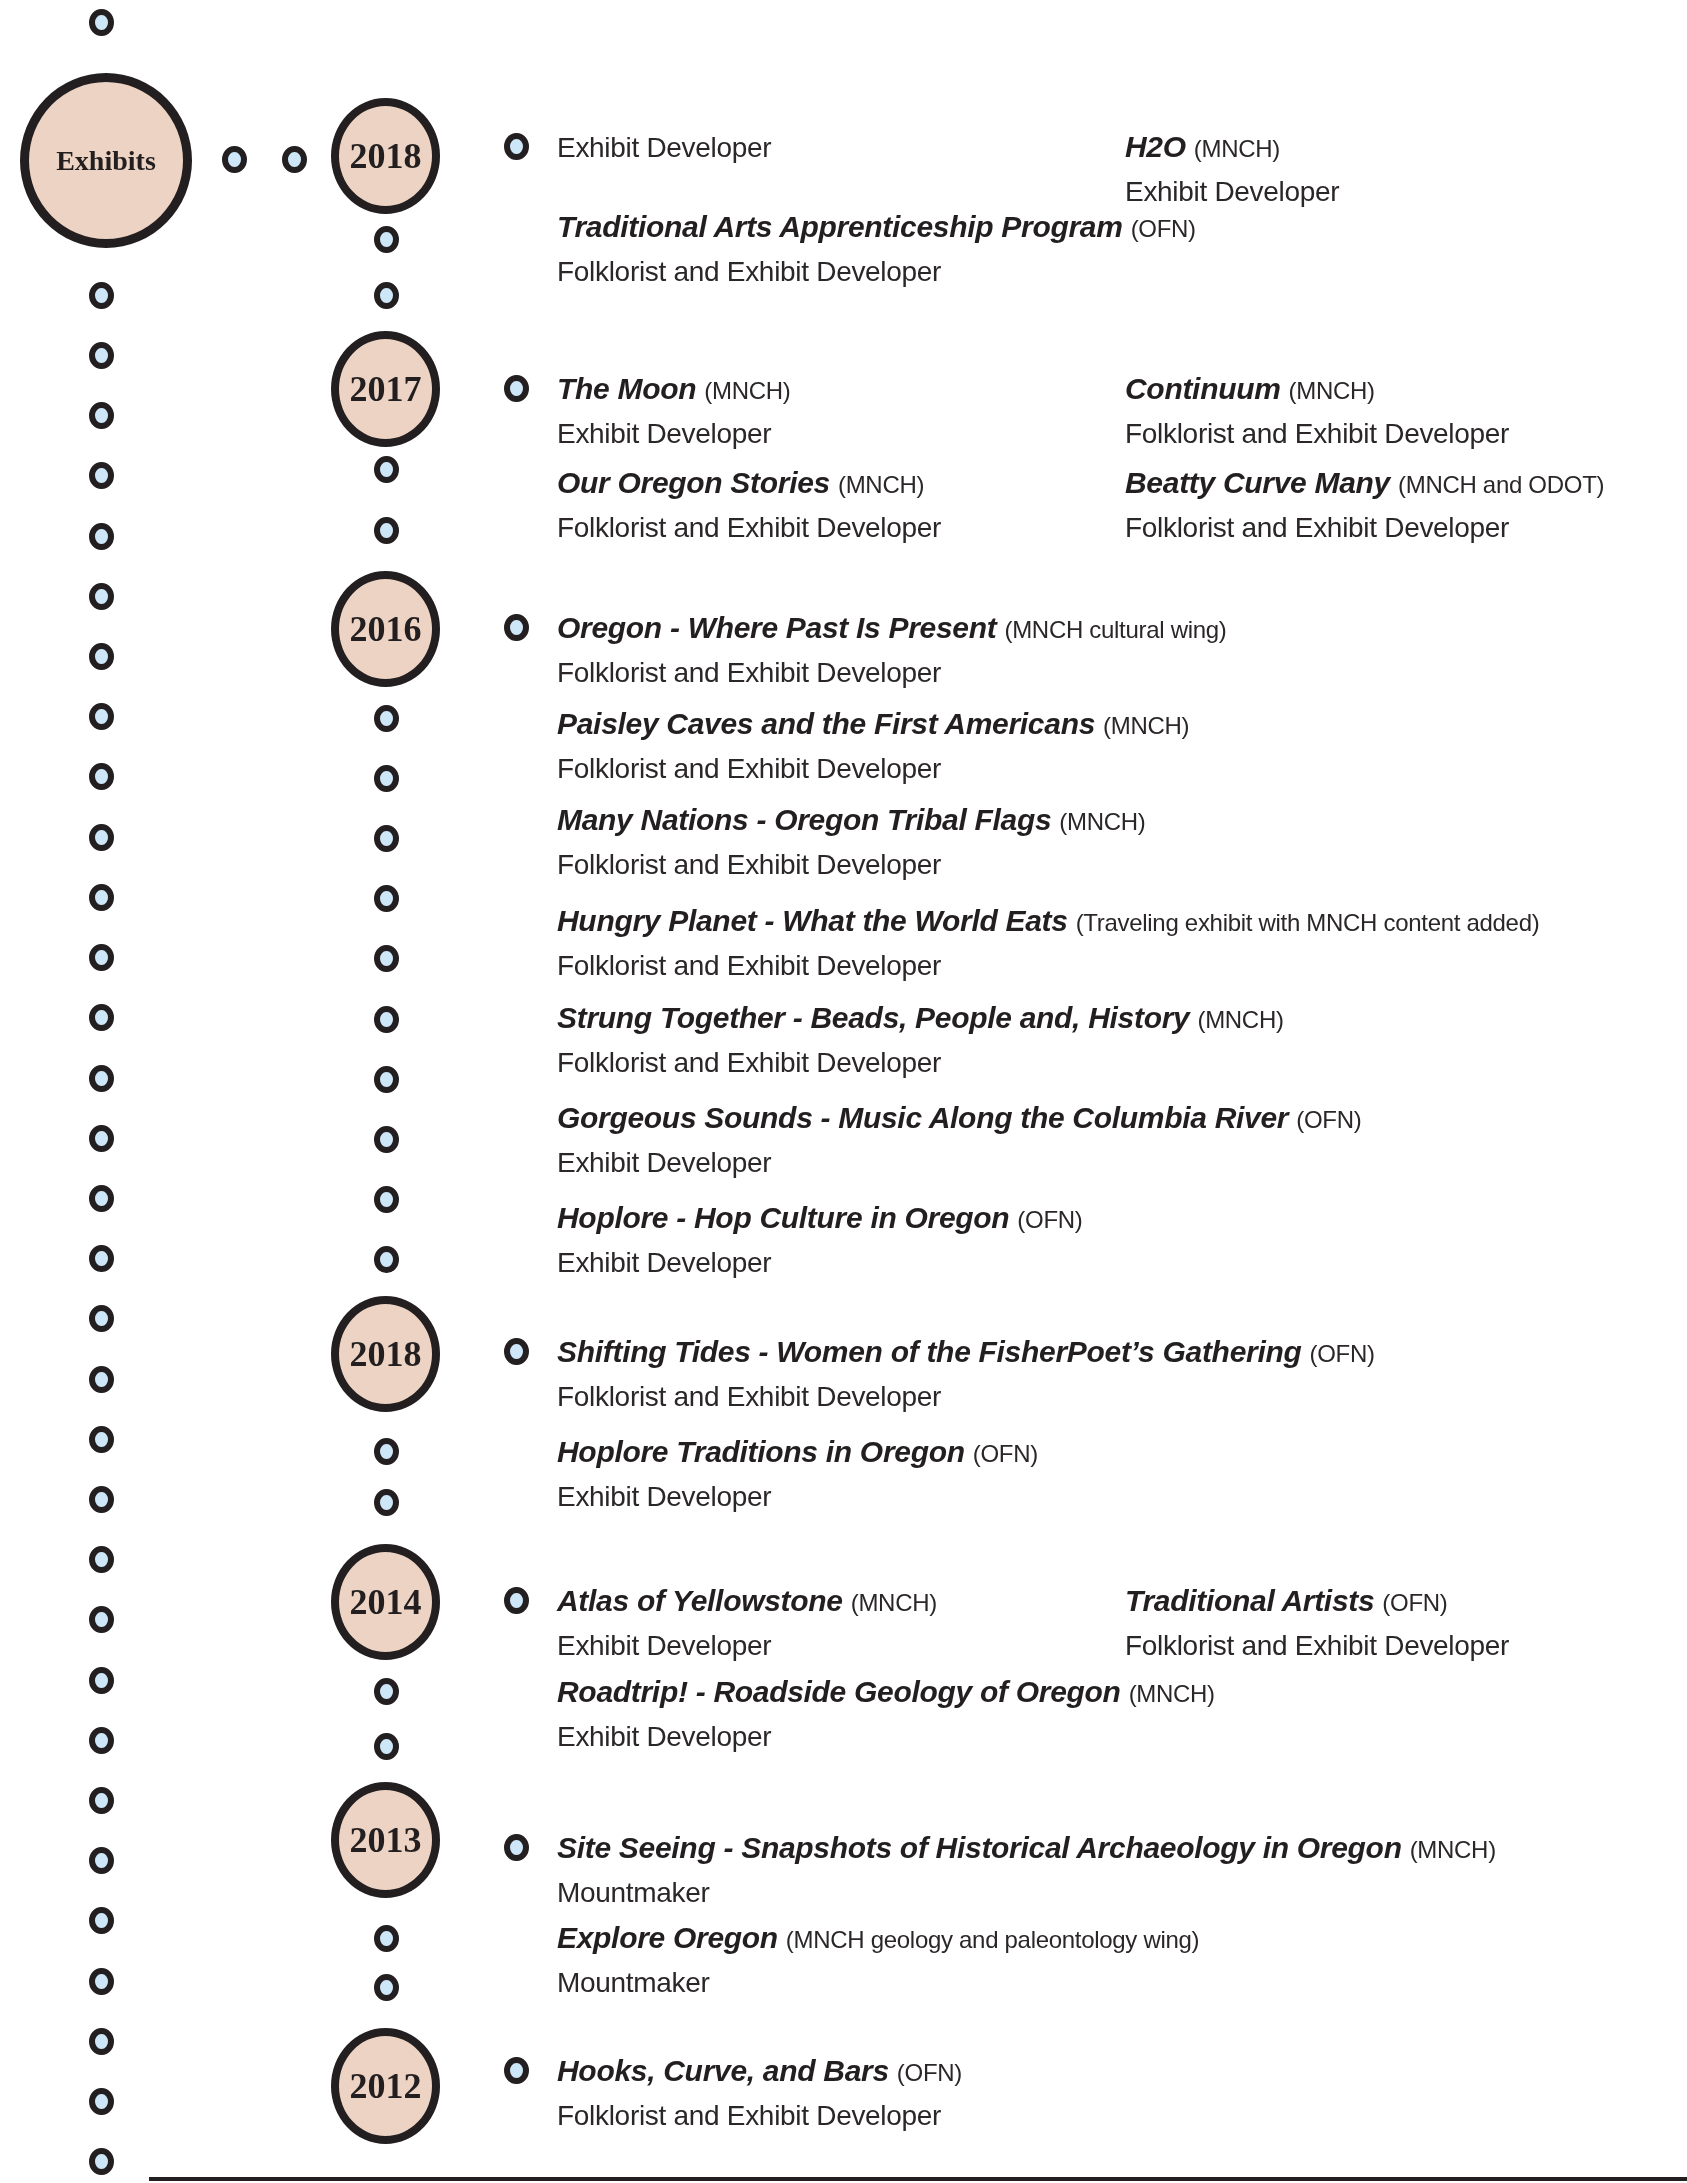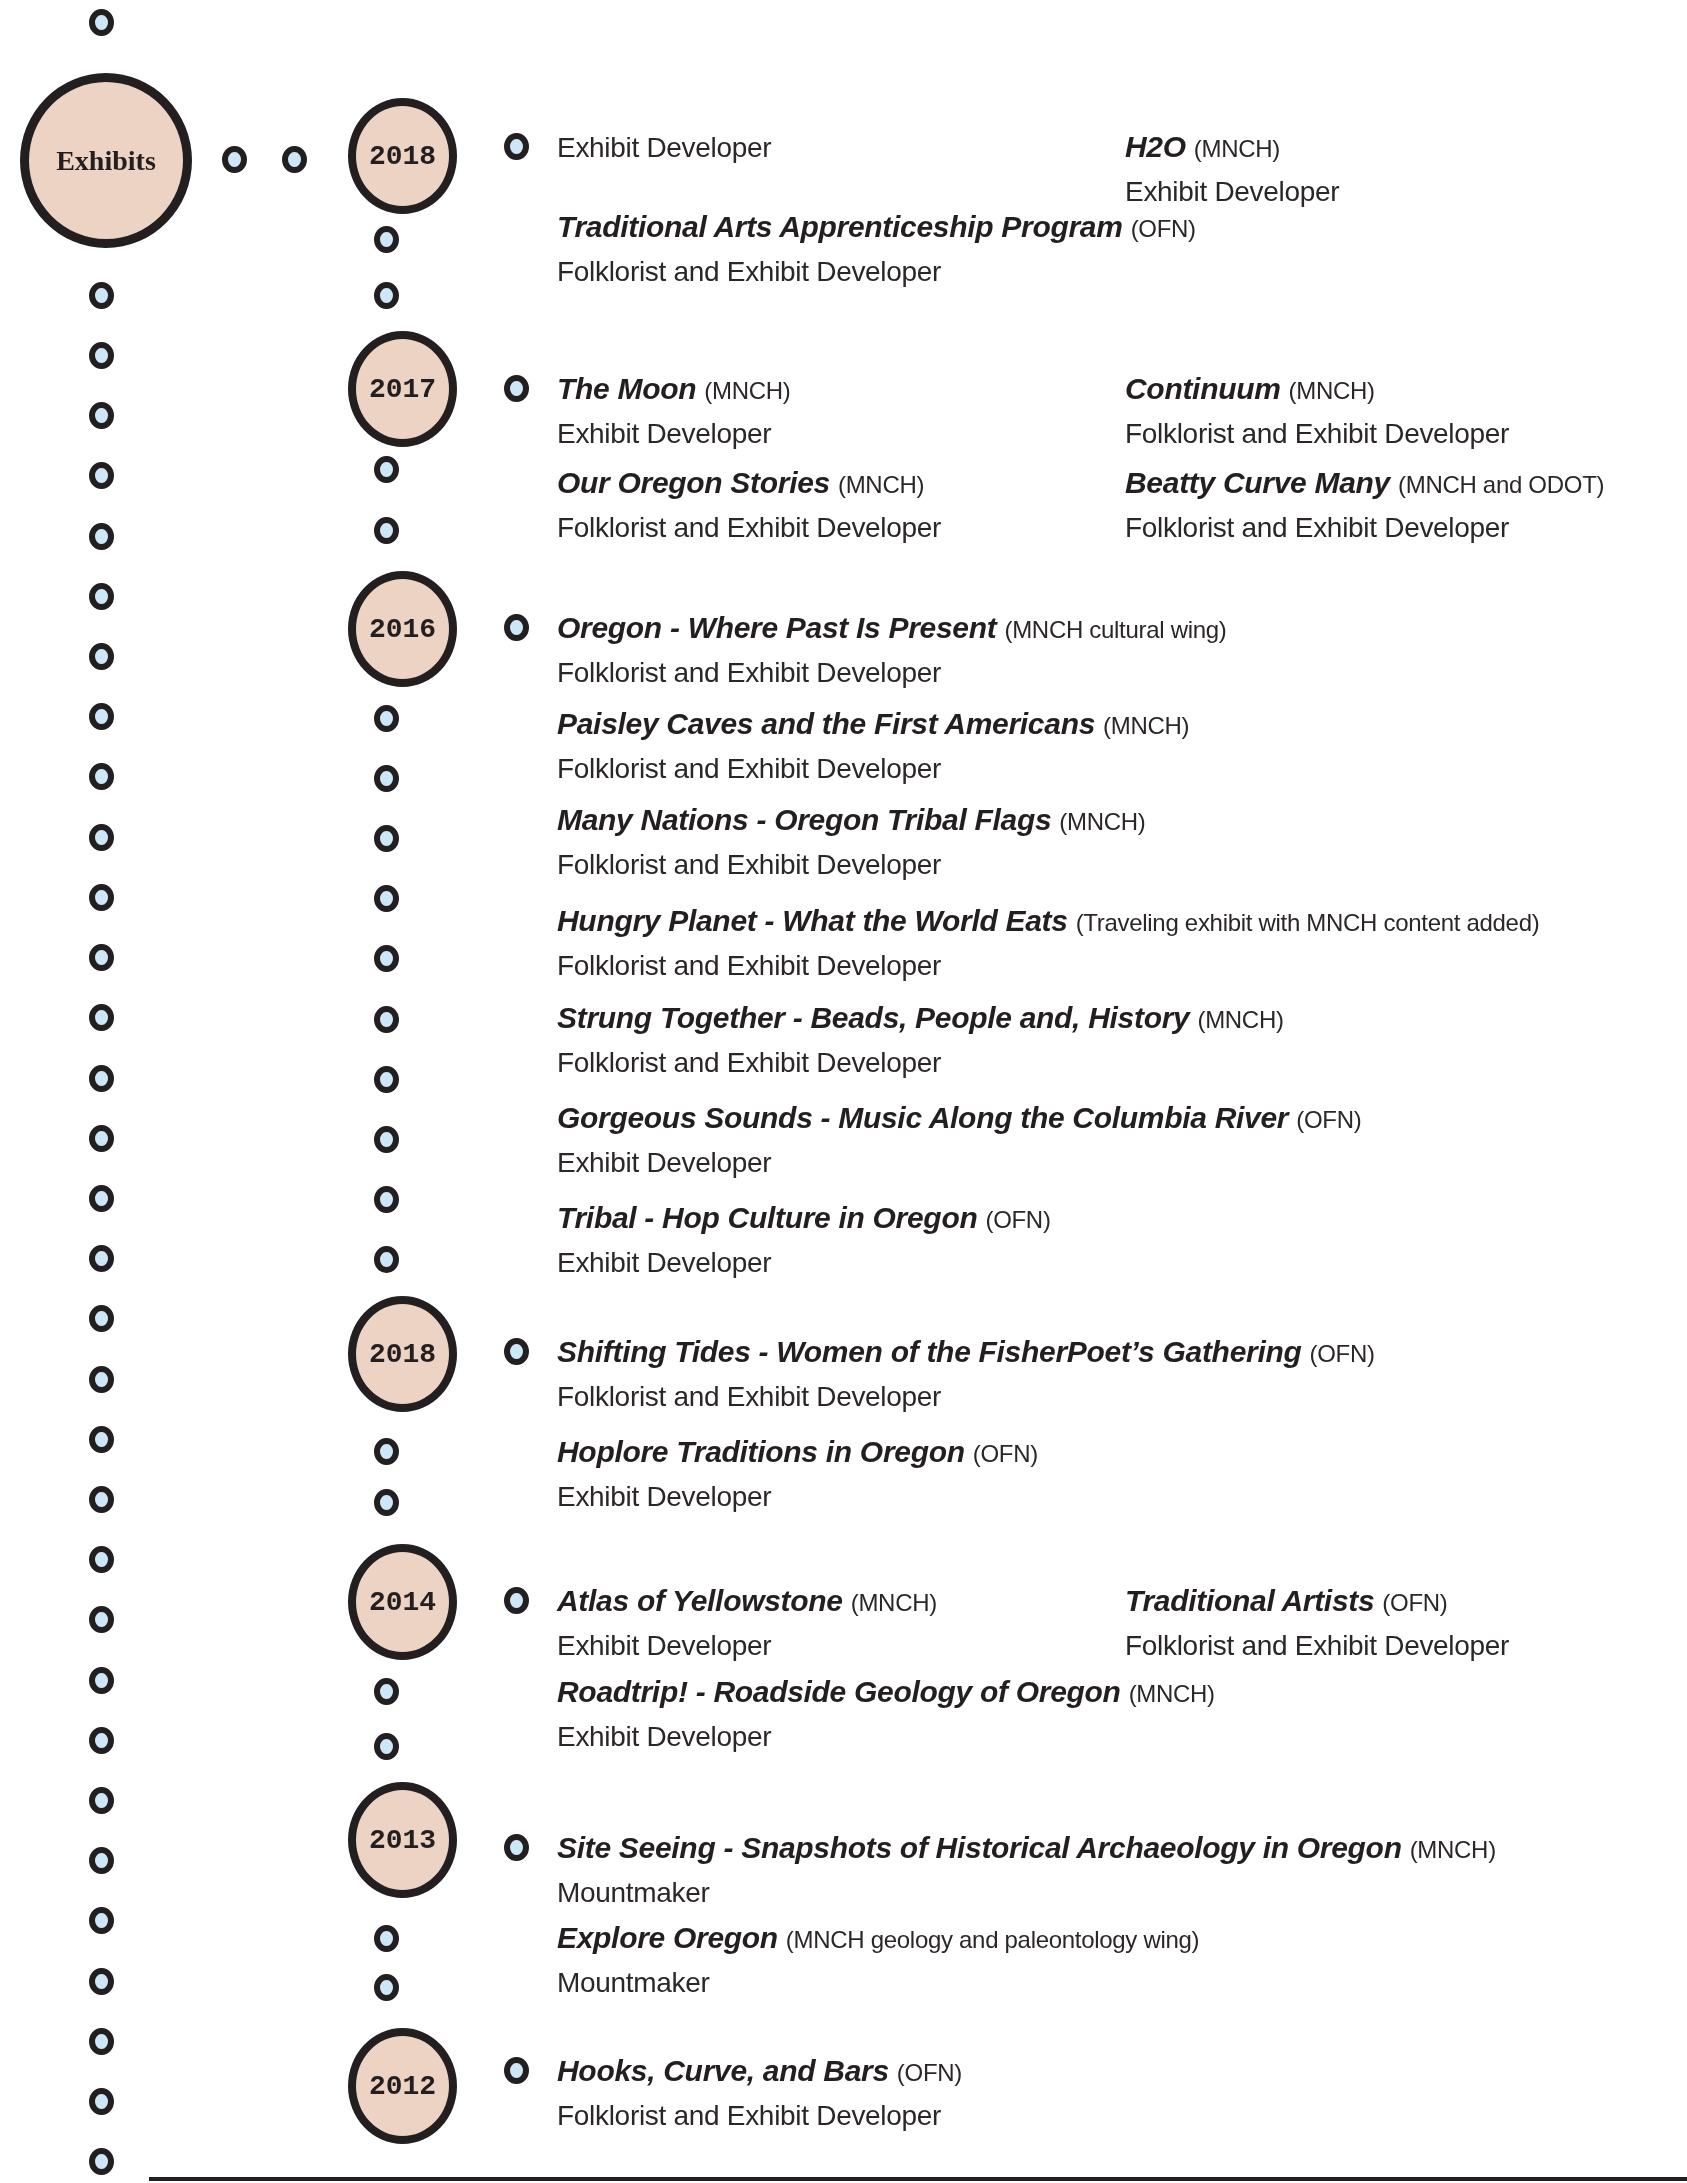--- a/index.html
+++ b/index.html
@@ -13,21 +13,21 @@
     font-family:"Liberation Sans",sans-serif;color:var(--ink);
   }
   
   .bigcircle{
     position:absolute;box-sizing:border-box;border-radius:50%;
     background:var(--peach);border:9.3px solid var(--ink);
     display:flex;align-items:center;justify-content:center;
     font-family:"Liberation Serif",serif;font-weight:bold;color:var(--ink);
   }
   .exhibits{left:20px;top:73px;width:172px;height:175px;font-size:28px;}
-  .yearcircle{width:109px;height:116px;border-width:8.6px;font-size:28px;left:348px;font-family:Liberation Mono, monospace;}
+  .yearcircle{width:109px;height:116px;border-width:8.6px;font-size:36px;left:331px;}
   
   .dot{
     position:absolute;box-sizing:border-box;width:24.5px;height:27px;border-radius:50%;
     background:var(--dotblue);border:6.6px solid var(--ink);
   }
   .dots{position:absolute;left:0;top:0;width:100%;height:100%;pointer-events:none;}
   
   .row{position:absolute;left:557px;width:1098px;}
   .entry{position:relative;}
   .c2{position:absolute;left:568px;top:0;width:529px;}
@@ -214,21 +214,21 @@
     </div>
   </div>
   <div class="row" style="top:1099px">
     <div class="entry">
       <div class="tline"><span class="t">Gorgeous Sounds - Music Along the Columbia River</span><span class="v">(OFN)</span></div>
       <div class="r">Exhibit Developer</div>
     </div>
   </div>
   <div class="row" style="top:1199px">
     <div class="entry">
-      <div class="tline"><span class="t">Tribal - Hop Culture in Oregon</span><span class="v">(OFN)</span></div>
+      <div class="tline"><span class="t">Hoplore - Hop Culture in Oregon</span><span class="v">(OFN)</span></div>
       <div class="r">Exhibit Developer</div>
     </div>
   </div>
 
   <div class="row" style="top:1333px">
     <span class="dot bullet"></span>
     <div class="entry">
       <div class="tline"><span class="t">Shifting Tides - Women of the FisherPoet’s Gathering</span><span class="v">(OFN)</span></div>
       <div class="r">Folklorist and Exhibit Developer</div>
     </div>

